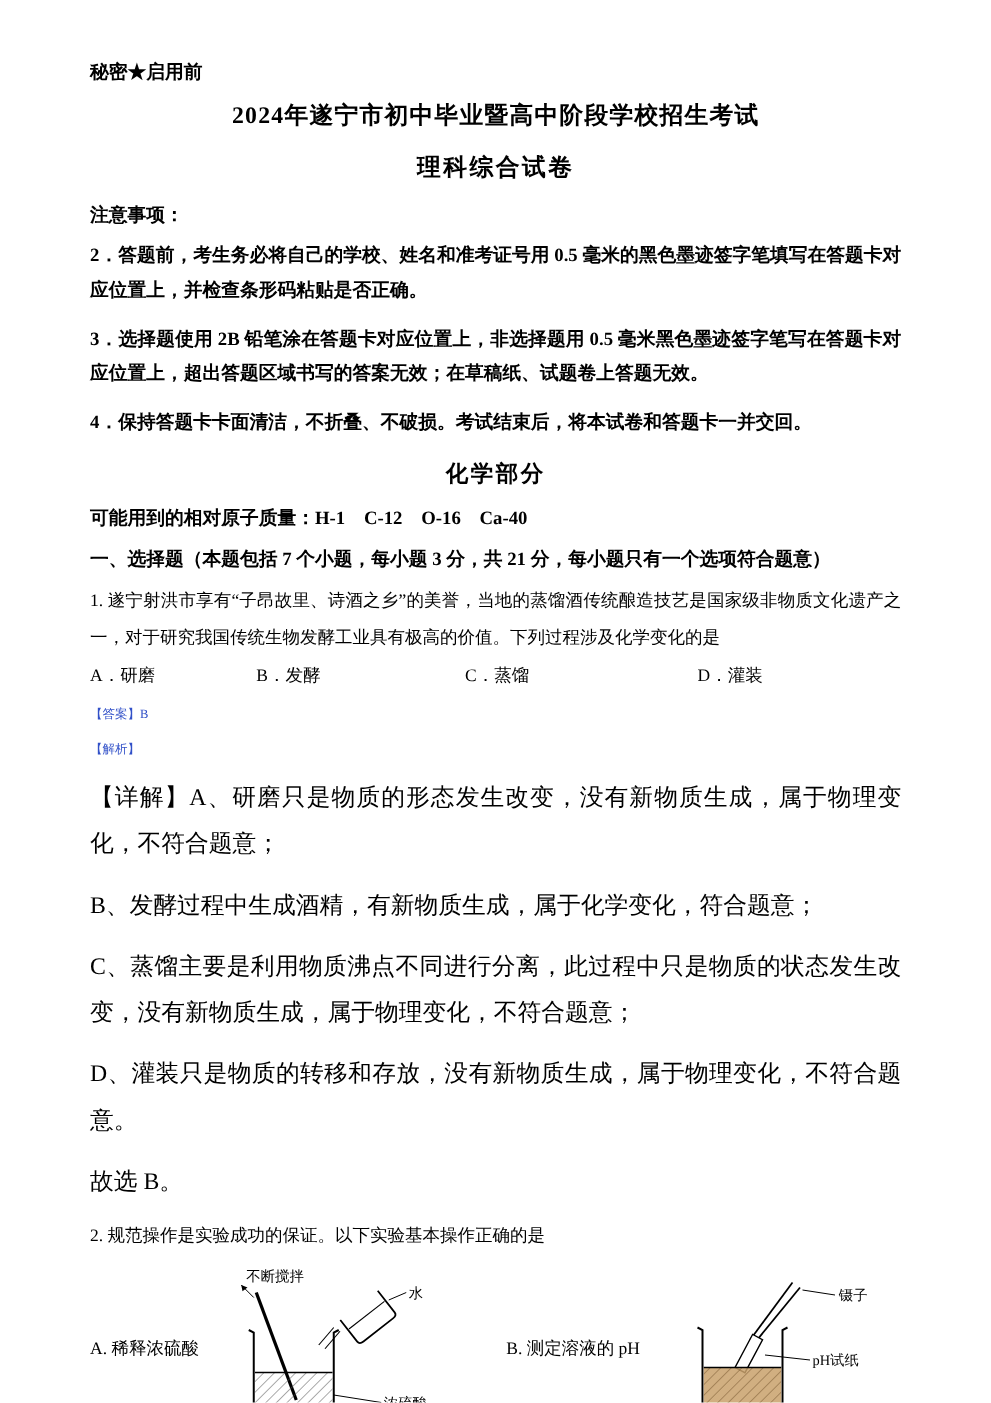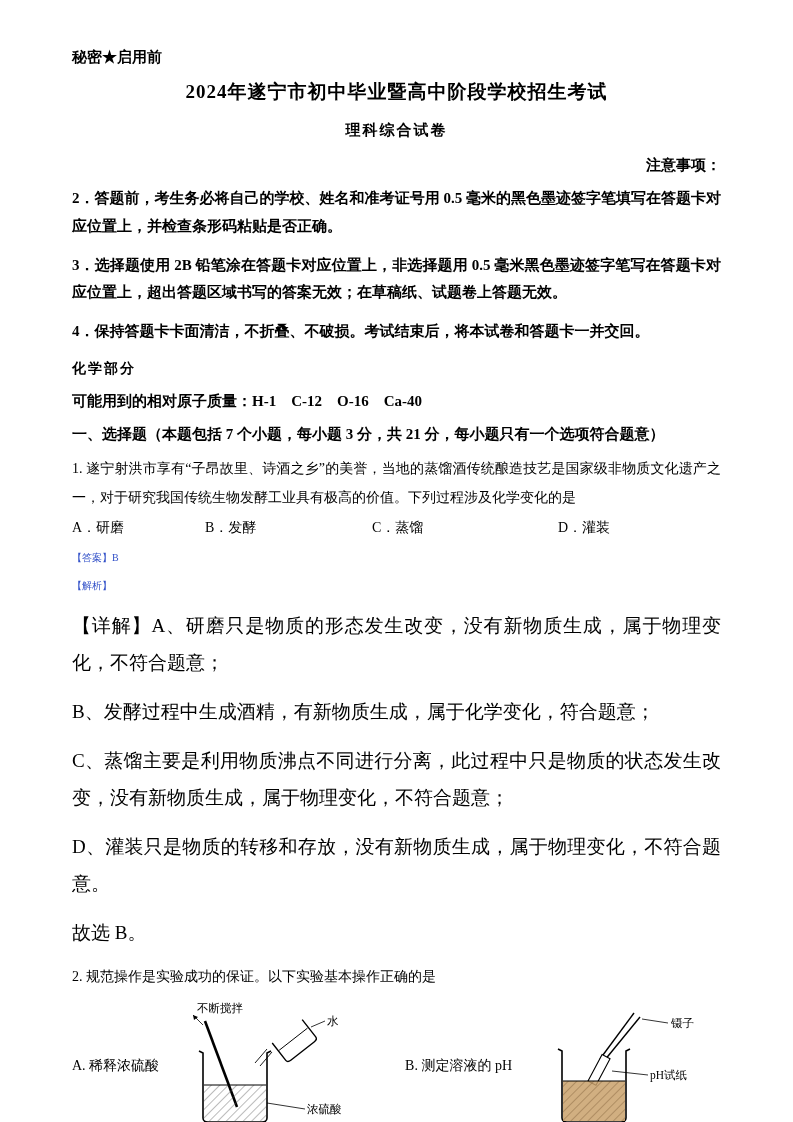--- a/index.html
+++ b/index.html
@@ -25,40 +25,40 @@
   .title {
     text-align: center;
     font-weight: bold;
     font-size: 19px;
     margin: 8px 0 16px 0;
     letter-spacing: 1px;
   }
   .subtitle {
     text-align: center;
     font-weight: bold;
-    font-size: 15px;
+    font-size: 19px;
     margin: 16px 0 16px 0;
     letter-spacing: 2px;
   }
   .notice-heading {
     font-weight: bold;
     font-size: 15px;
     margin: 4px 0 10px 0;
-    text-align: right;
   }
   .notice-item {
     font-weight: bold;
     font-size: 15px;
     line-height: 1.85;
     margin: 0 0 11px 0;
     text-align: justify;
   }
   .section-title {
-    font-weight: bold;
-    font-size: 14px;
+    text-align: center;
+    font-weight: bold;
+    font-size: 18px;
     margin: 14px 0 14px 0;
     letter-spacing: 2px;
   }
   .atomic-mass {
     font-weight: bold;
     font-size: 15px;
     margin: 6px 0 14px 0;
   }
   .choice-heading {
     font-weight: bold;

